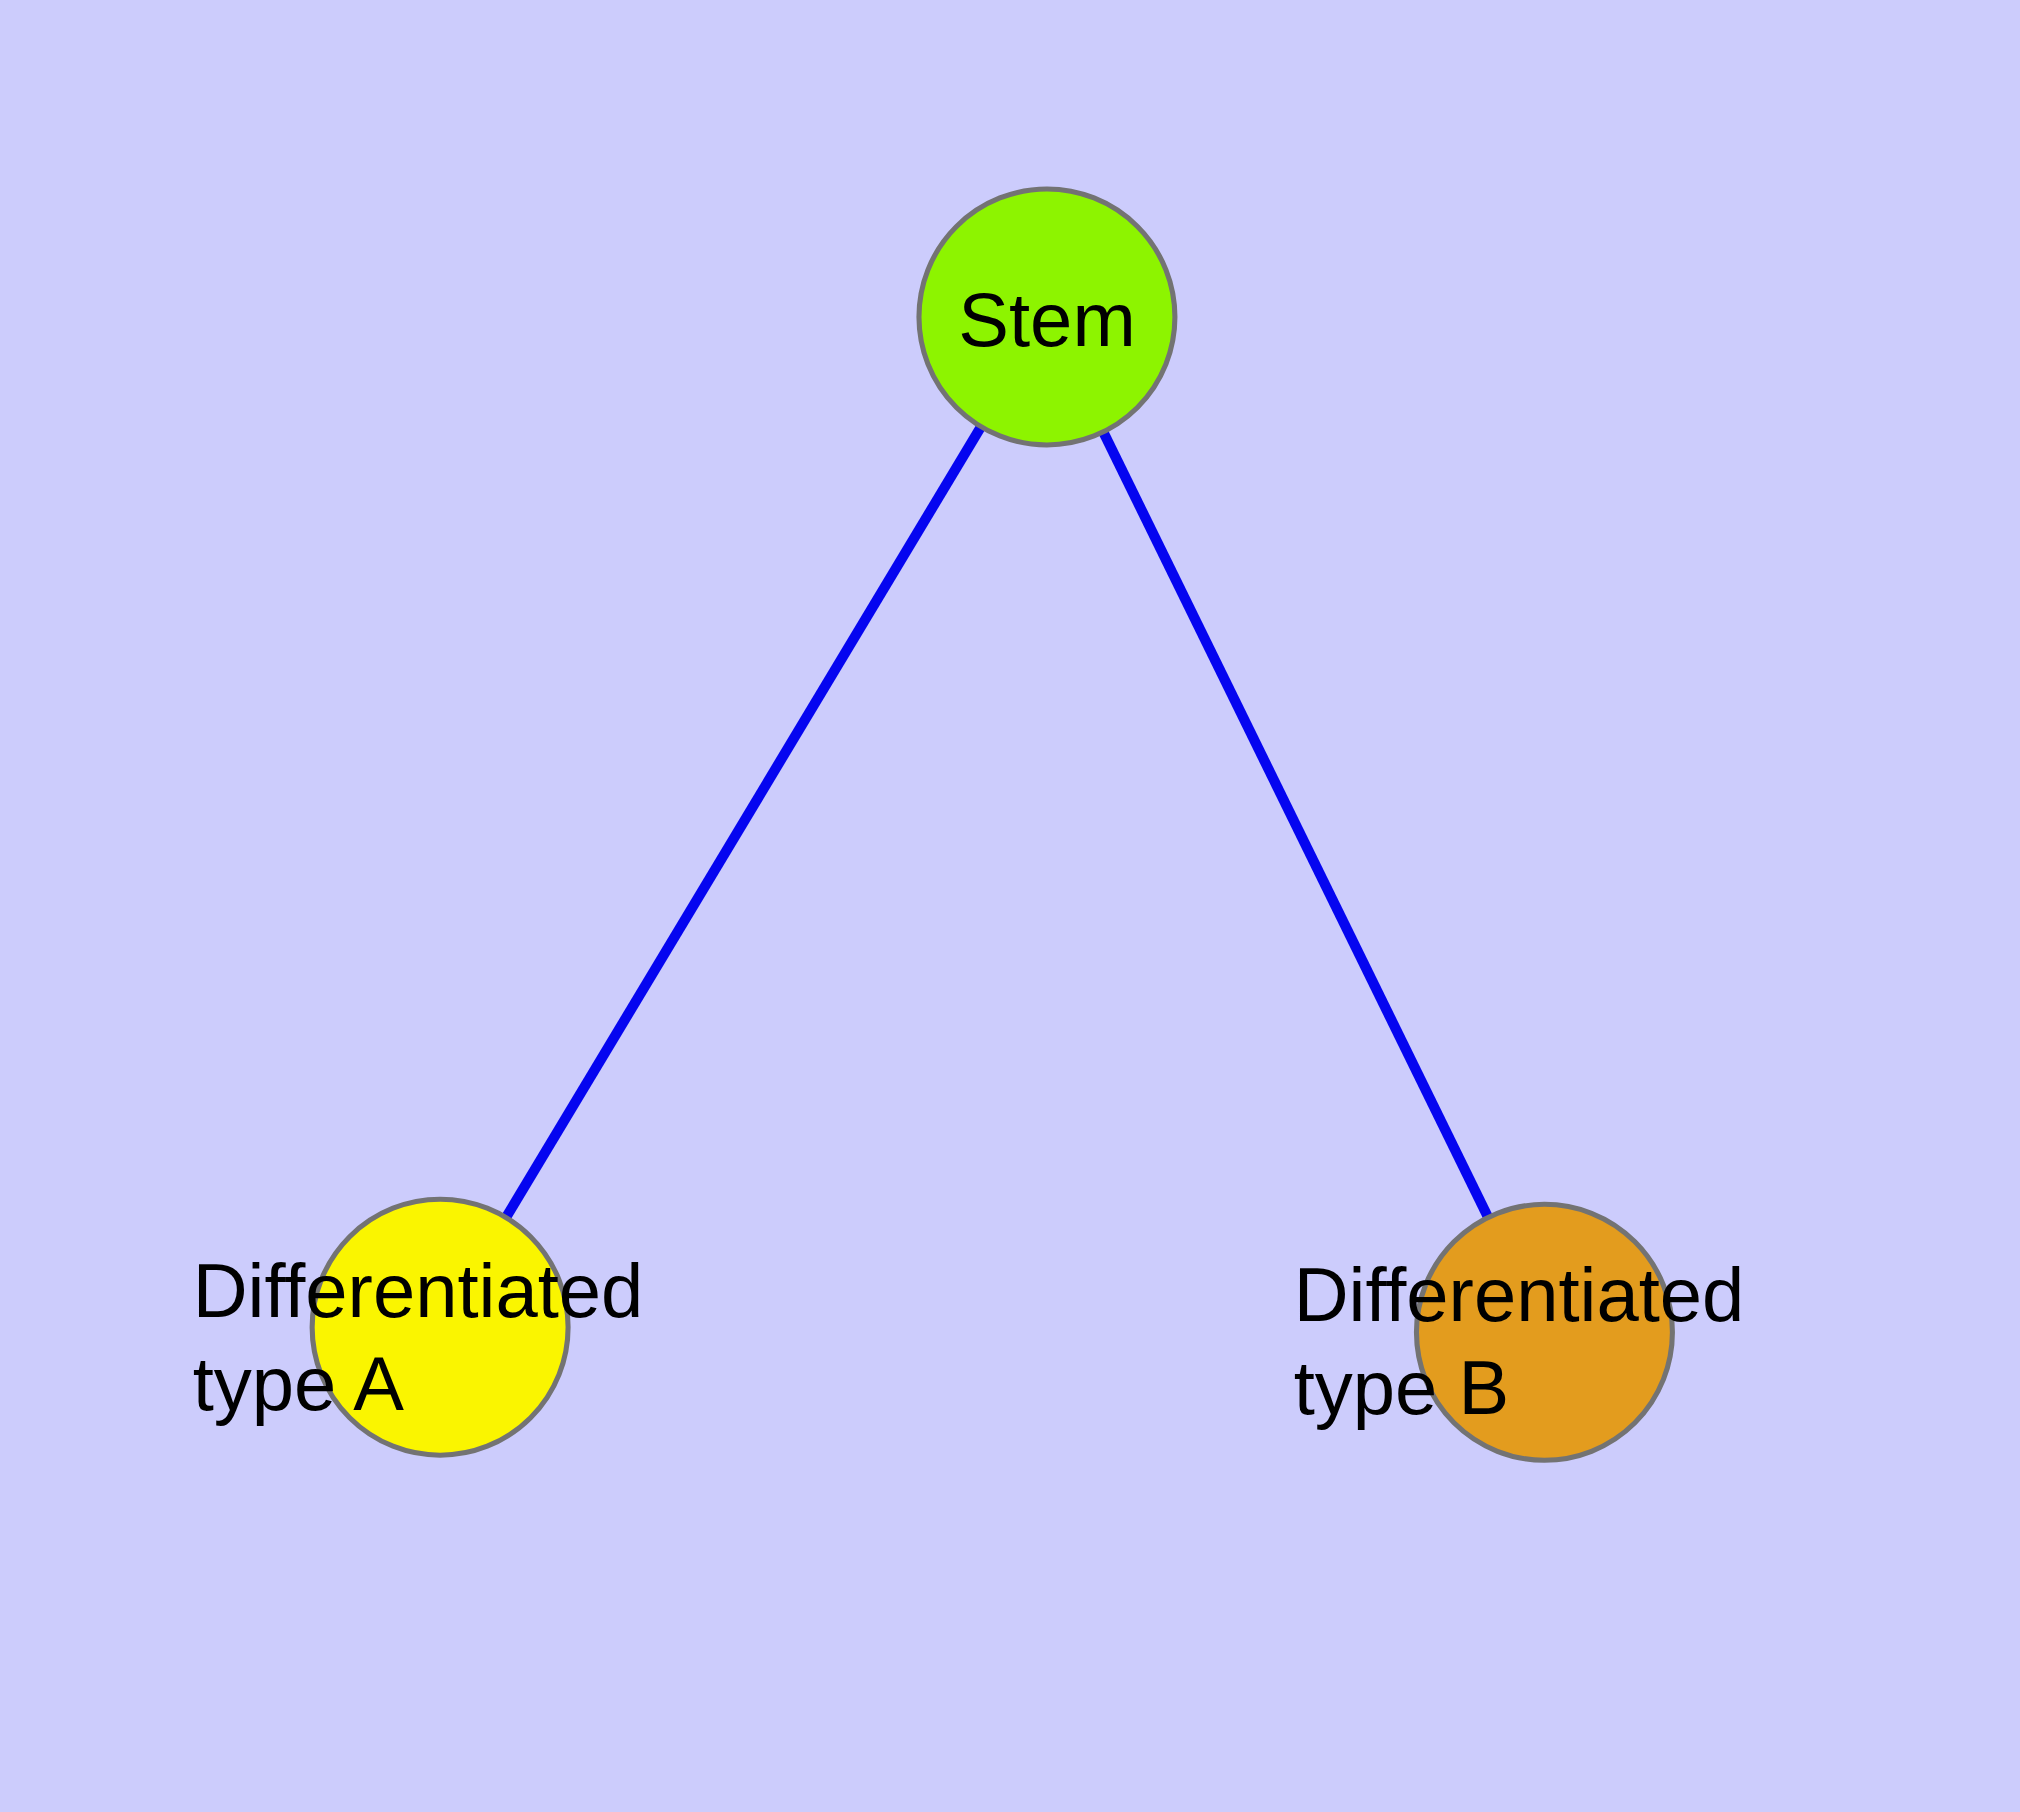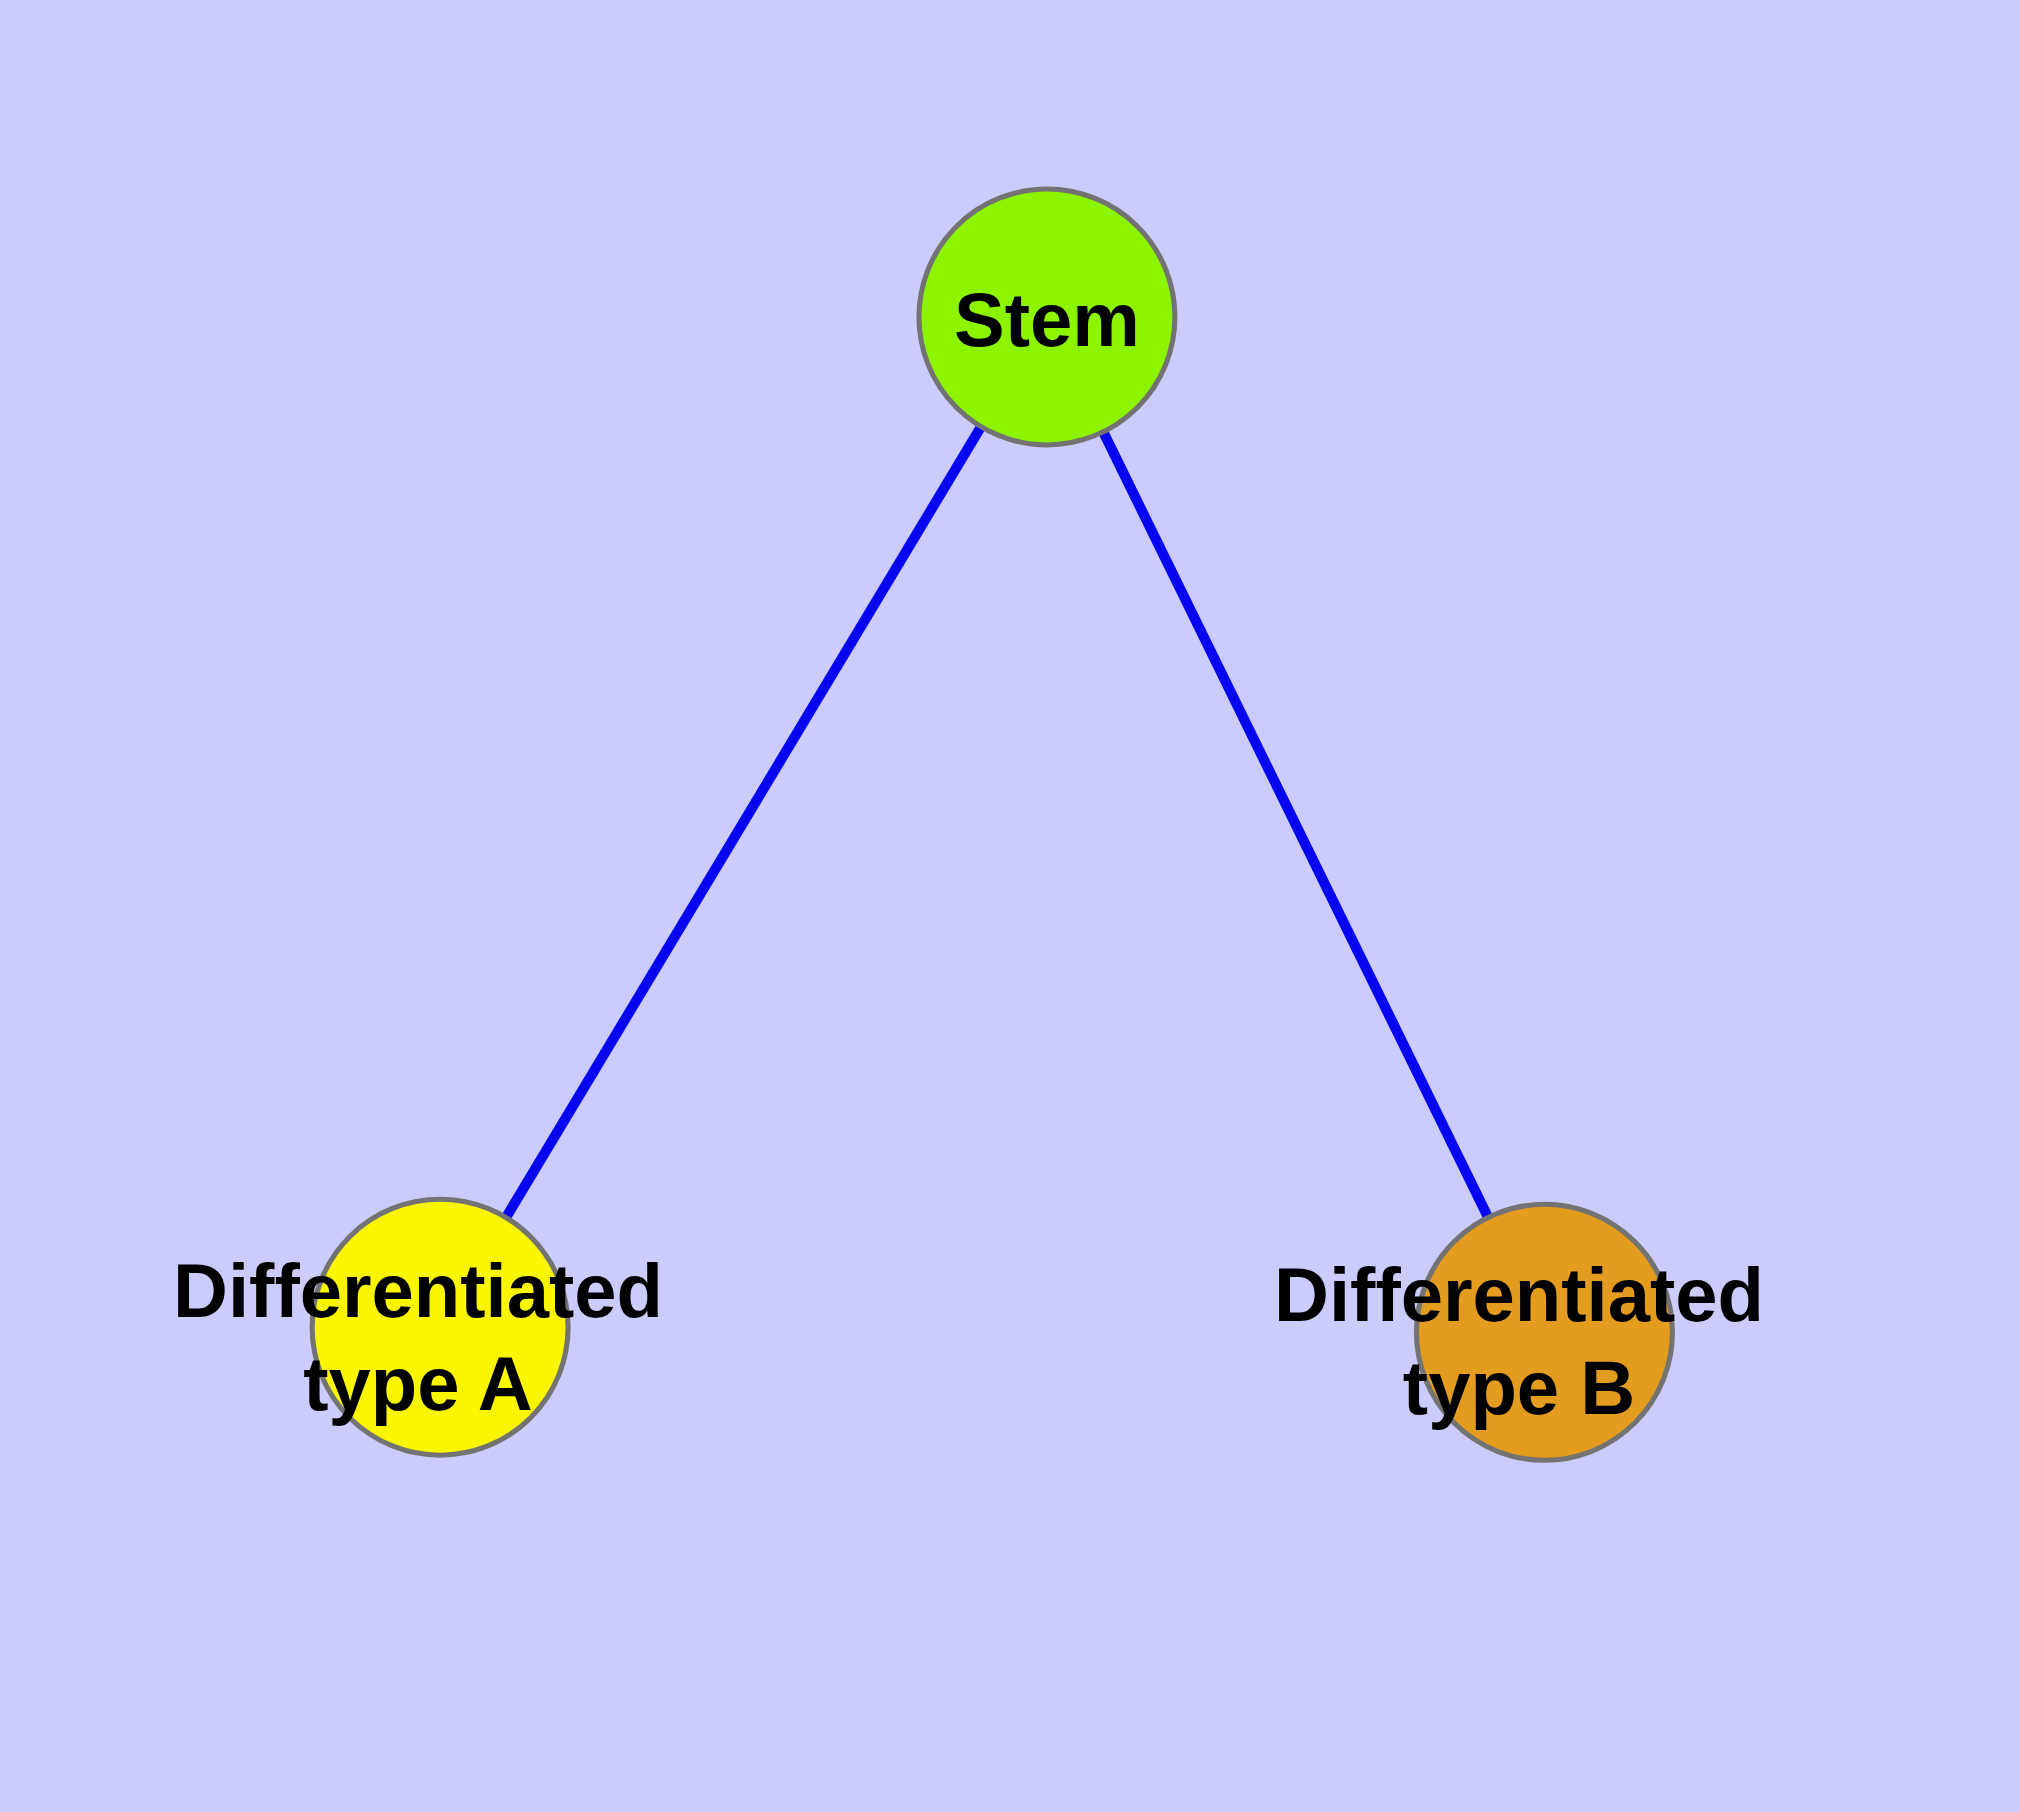--- a/index.html
+++ b/index.html
@@ -27,25 +27,25 @@
     position: absolute;
     left: 0;
     top: 0;
     width: 100%;
     height: 100%;
     pointer-events: none;
   }
   .node-label {
     position: absolute;
     transform: translate(-50%, -50%);
-    font-weight: bold;
+    font-weight: normal;
     font-size: 76px;
     line-height: 1.23;
     color: #000000;
-    text-align: center;
+    text-align: left;
     white-space: pre-line;
   }
 </style>
 </head>
 <body style="background: rgb(204, 204, 252);">
 
 <div class="canvas" style="width: 2021px; height: 1812px; background: rgb(204, 204, 252);">
   <svg xmlns="http://www.w3.org/2000/svg" viewBox="0 0 2384 2138">
       <line x1="1235" y1="374" x2="519" y2="1566" stroke="#0505f0" stroke-width="12"></line>
       <line x1="1235" y1="374" x2="1822" y2="1572" stroke="#0505f0" stroke-width="12"></line>

